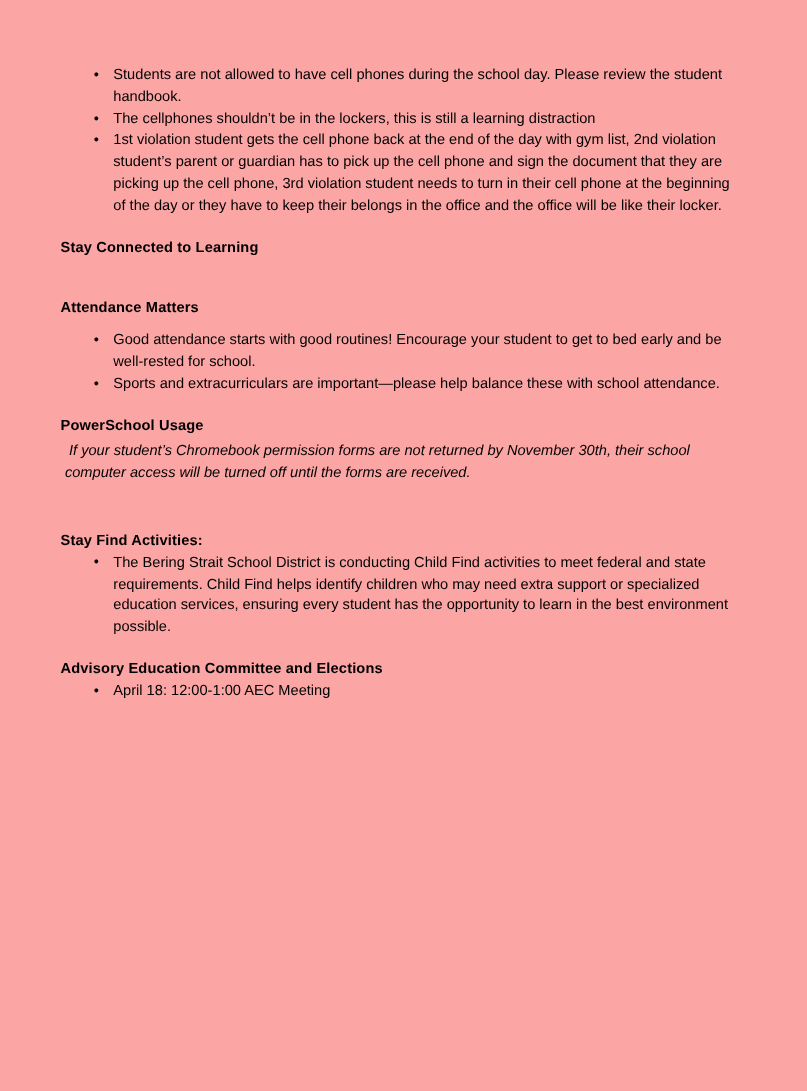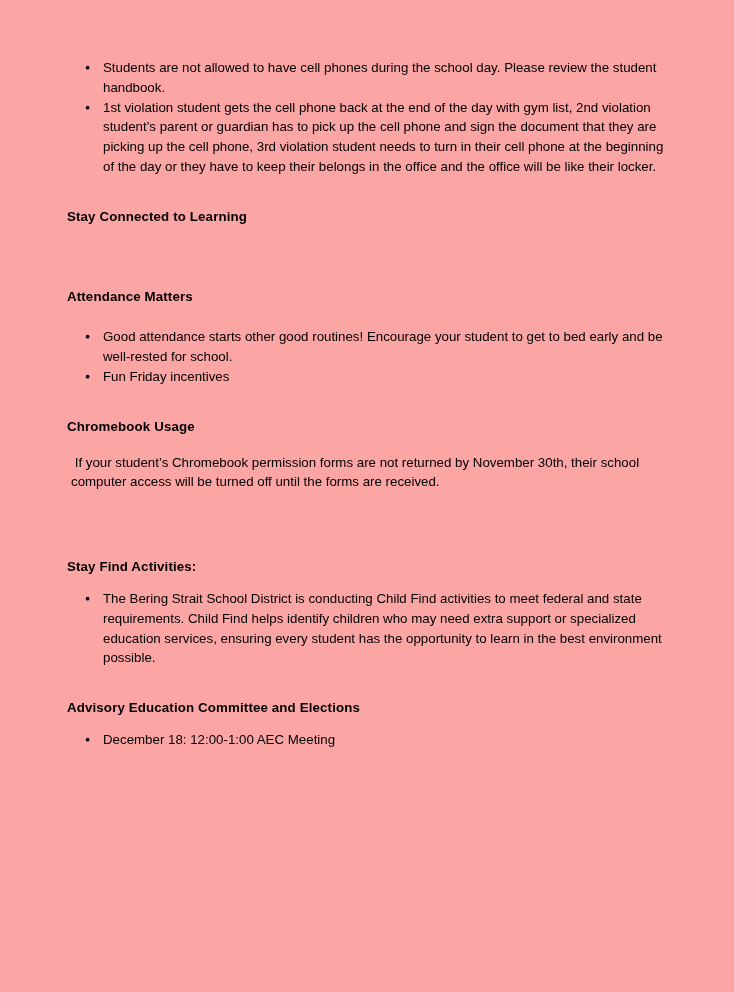--- a/index.html
+++ b/index.html
@@ -29,21 +29,21 @@
     left: 55px;
     top: 58px;
     width: 612px;
   }
   .section { margin: 0; padding: 0; }
 
   h2.heading {
     font-size: 13.3px;
     line-height: 19.8px;
     font-weight: bold;
-    margin: 12px;
+    margin: 0;
     padding: 0;
     letter-spacing: 0.01em;
   }
   .gap-before-heading { height: 18px; }
   .gap-small { height: 9px; }
   .gap-para { height: 19px; }
 
   ul.bullets {
     list-style: none;
     margin: 0;
@@ -62,34 +62,36 @@
     position: absolute;
     left: 30px;
     top: 0;
     font-size: 8.5px;
     line-height: 19.8px;
     color: #000;
   }
   p.para {
     font-size: 13.3px;
     line-height: 19.8px;
-    margin: 16px;
+    margin: 4px;
     padding: 0;
+    font-style: italic;
   }
   .pre-space { white-space: pre-wrap; }
 </style>
 </head>
 <body>
 
 <div class="page">
   <div class="doc-body">
 
     <div class="section">
       <ul class="bullets">
         <li>Students are not allowed to have cell phones during the school day. Please review the student handbook.</li>
+        <li>The cellphones shouldn’t be in the lockers, this is still a learning distraction</li>
         <li>1st violation student gets the cell phone back at the end of the day with gym list, 2nd violation student’s parent or guardian has to pick up the cell phone and sign the document that they are picking up the cell phone, 3rd violation student needs to turn in their cell phone at the beginning of the day or they have to keep their belongs in the office and the office will be like their locker.</li>
       </ul>
     </div>
 
     <div class="gap-before-heading"></div>
 
     <div class="section">
       <h2 class="heading">Stay Connected to Learning</h2>
       <ul class="bullets">
       </ul>
@@ -97,45 +99,45 @@
 
     <div class="gap-before-heading"></div>
 
 
     <div class="gap-before-heading"></div>
 
     <div class="section">
       <h2 class="heading">Attendance Matters</h2>
       <div class="gap-small"></div>
       <ul class="bullets">
-        <li>Good attendance starts other good routines! Encourage your student to get to bed early and be well-rested for school.</li>
-        <li>Fun Friday incentives</li>
+        <li>Good attendance starts with good routines! Encourage your student to get to bed early and be well-rested for school.</li>
+        <li>Sports and extracurriculars are important—please help balance these with school attendance.</li>
       </ul>
     </div>
 
     <div class="gap-before-heading"></div>
 
     <div class="section">
-      <h2 class="heading">Chromebook Usage</h2>
+      <h2 class="heading">PowerSchool Usage</h2>
       <p class="para pre-space"> If your student’s Chromebook permission forms are not returned by November 30th, their school computer access will be turned off until the forms are received.</p>
       <div class="gap-para"></div>
     </div>
 
     <div class="gap-before-heading"></div>
 
     <div class="section">
       <h2 class="heading">Stay Find Activities:</h2>
       <ul class="bullets">
         <li>The Bering Strait School District is conducting Child Find activities to meet federal and state requirements. Child Find helps identify children who may need extra support or specialized education services, ensuring every student has the opportunity to learn in the best environment possible.</li>
       </ul>
     </div>
 
     <div class="gap-before-heading"></div>
 
     <div class="section">
       <h2 class="heading">Advisory Education Committee and Elections</h2>
       <ul class="bullets">
-        <li>December 18: 12:00-1:00 AEC Meeting</li>
+        <li>April 18: 12:00-1:00 AEC Meeting</li>
       </ul>
     </div>
 
   </div>
 </div>
 
 </body></html>

